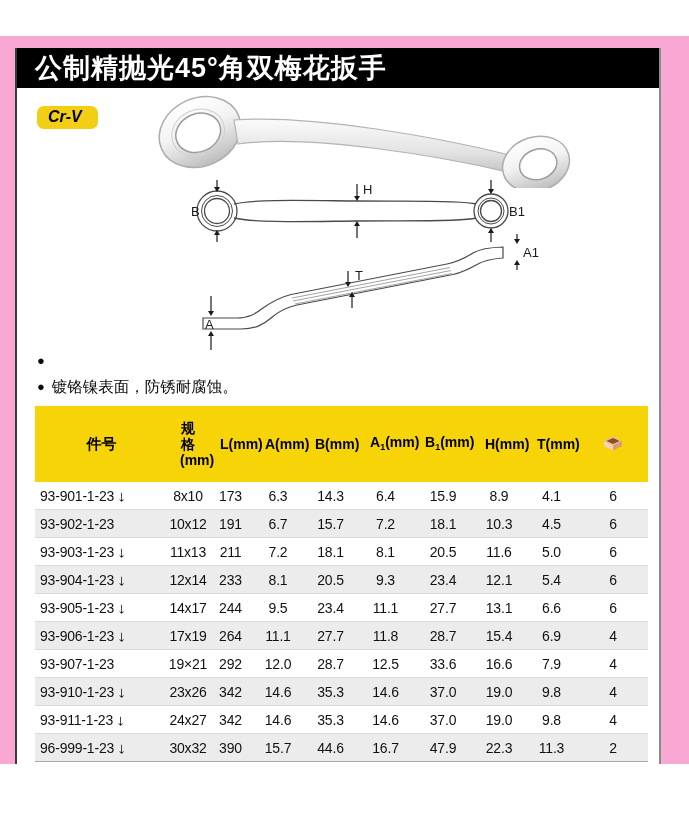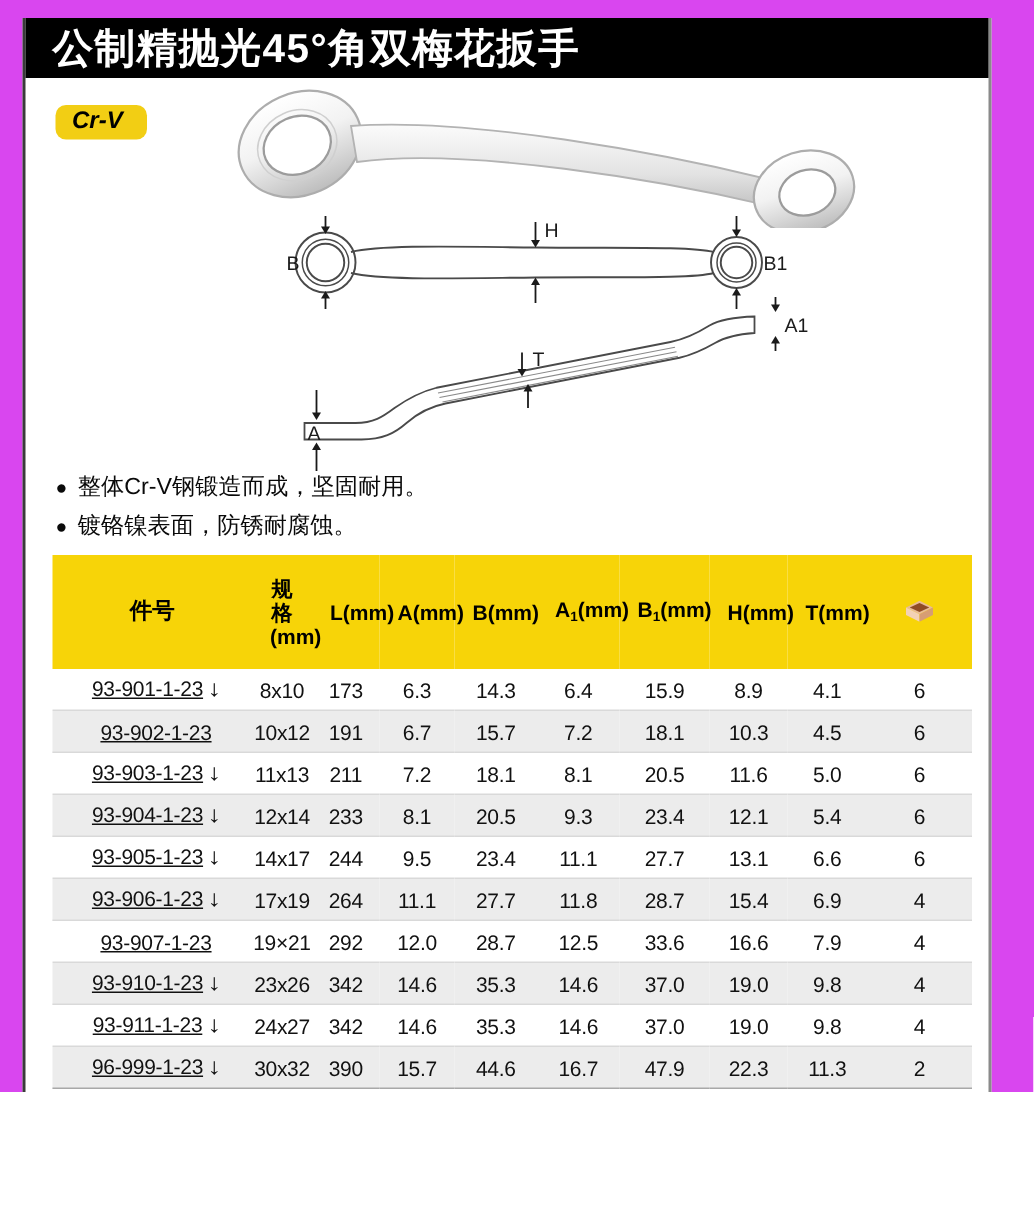--- a/index.html
+++ b/index.html
@@ -1,37 +1,37 @@
 <!DOCTYPE html>
 <html><head>
 <meta charset="utf-8">
 <style>
   html,body{margin:0;padding:0;background:#fff;}
   body{width:689px;height:818px;font-family:"Liberation Sans","DejaVu Sans",sans-serif;color:#111;}
-  .page{position:relative;width:689px;height:728px;background:#d946ef;overflow:hidden;}
+  .page{position:relative;width:689px;height:728px;background:#f9a8d4;overflow:hidden;margin-top:36px;}
   .frame{position:absolute;left:15px;top:12px;width:646px;height:778px;box-sizing:border-box;
          border-left:2px solid #3a3a3a;border-right:2px solid #8a8a8a;border-bottom:4px solid #3a3a3a;background:#fff;}
   .titlebar{position:absolute;left:0;top:0;width:100%;height:40px;background:#000;box-sizing:border-box;
             color:#fff;font-size:27px;font-weight:bold;line-height:40px;padding-left:18px;letter-spacing:1px;white-space:nowrap;}
   .crv-badge{position:absolute;left:20px;top:58px;background:#f2ce14;border-radius:7px;
              padding:2px 16px 3px 11px;font-size:16px;font-weight:bold;font-style:italic;color:#000;}
   .photo{position:absolute;left:125px;top:44px;}
   .draw-top{position:absolute;left:168px;top:128px;}
   .draw-side{position:absolute;left:168px;top:186px;}
   .features{position:absolute;left:20px;top:300px;width:560px;}
   .feature{font-size:15.5px;line-height:26px;color:#0a0a0a;display:flex;align-items:center;}
   .feature .dot{font-size:13px;margin-right:7px;}
   .spec-table{position:absolute;left:18px;top:358px;width:613px;border-collapse:collapse;table-layout:fixed;}
   .spec-table thead th{background:#f7d408;height:52px;font-weight:bold;font-size:14px;color:#000;
                        text-align:center;vertical-align:middle;padding:12px;line-height:16px;}
   .spec-table tbody td{height:27px;font-size:14px;text-align:center;vertical-align:middle;padding:0;
                        border-bottom:1px solid #d9d9d9;letter-spacing:-0.2px;white-space:nowrap;}
   .spec-table tbody tr:nth-child(even){background:#ececec;}
   .spec-table tbody tr:last-child td{border-bottom:1px solid #a8a8a8;}
-  .spec-table td.part{text-align:center;padding-left:5px;text-decoration:underline;}
+  .spec-table td.part{text-align:left;padding-left:5px;}
   .dn-arrow{font-weight:900;font-size:15px;margin-left:4px;display:inline-block;transform:scaleX(1.25);}
   sub{font-size:9px;vertical-align:-3px;}
   svg text{font-family:"Liberation Sans","DejaVu Sans",sans-serif;font-size:13px;fill:#1a1a1a;}
 </style>
 </head>
 <body>
 
 <div class="page">
   <div class="frame">
 
@@ -124,21 +124,20 @@
         <polygon points="329,31 335,31 332,26"></polygon>
       </g>
       <text x="20" y="95">A</text>
       <text x="170" y="46">T</text>
       <text x="338" y="23">A1</text>
     </svg>
 
     <div class="features">
       <div class="feature">
         <span class="dot">●</span>
-        <span>整体Cr-V钢锻造而成，坚固耐用。</span>
       </div>
       <div class="feature">
         <span class="dot">●</span>
         <span>镀铬镍表面，防锈耐腐蚀。</span>
       </div>
     </div>
 
     <table class="spec-table">
       <colgroup>
         <col style="width:133px">

